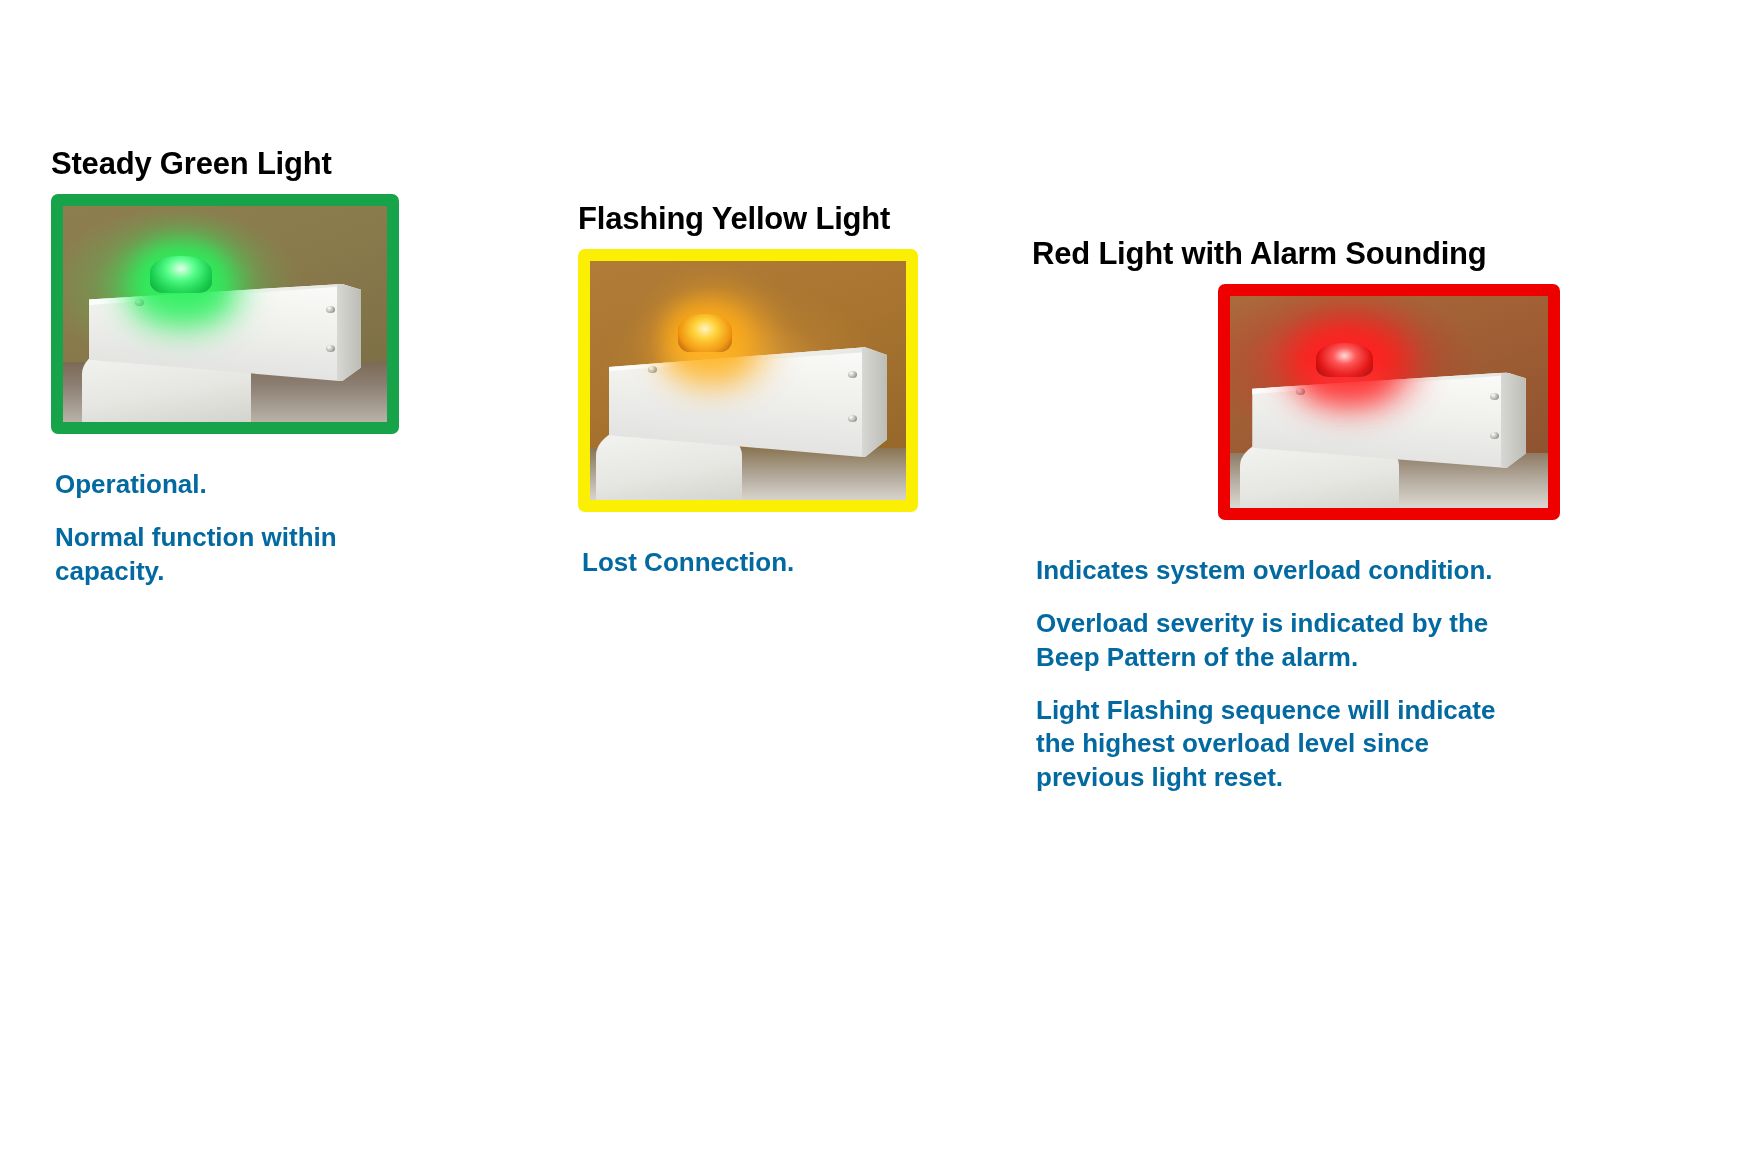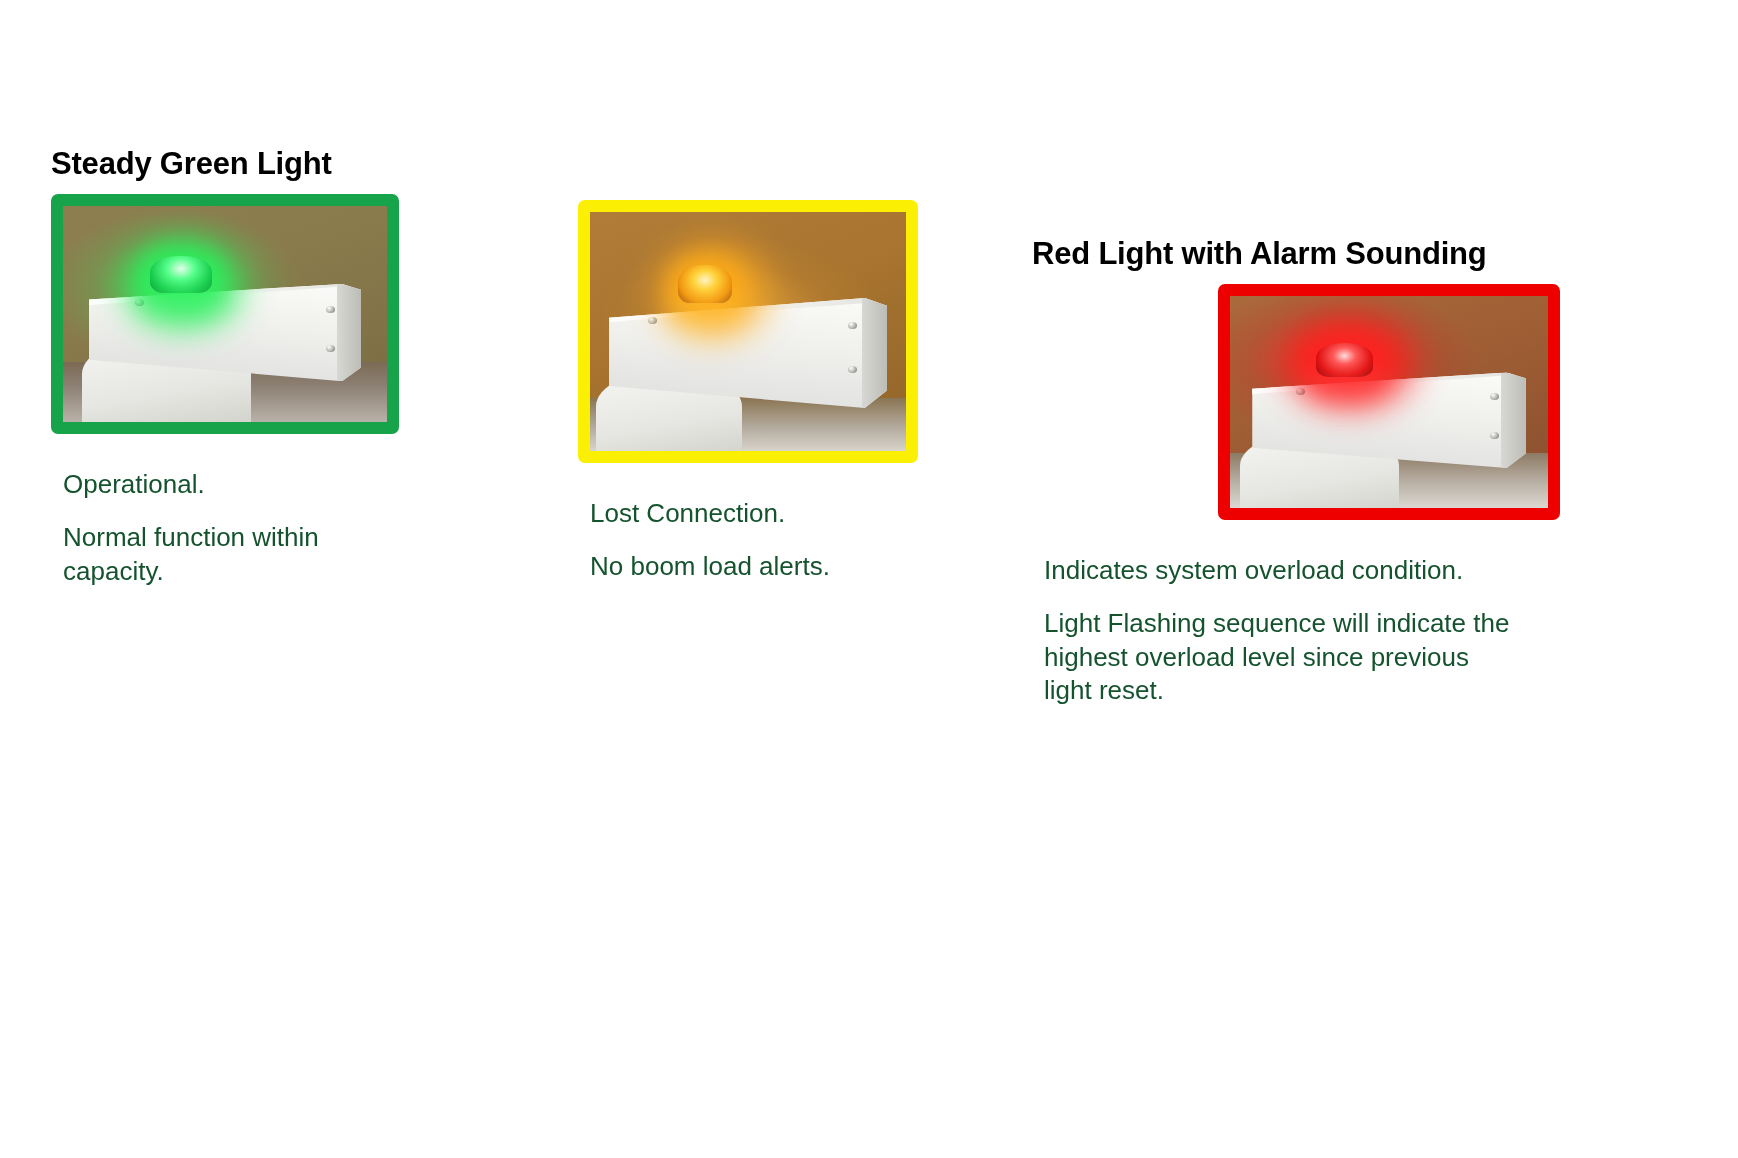--- a/index.html
+++ b/index.html
@@ -101,24 +101,25 @@
     opacity: 0.85;
   }
   .beacon-spill {
     position: absolute;
     border-radius: 50%;
     filter: blur(14px);
     opacity: 0.55;
   }
 
   .caption {
-    margin: 12px;
+    margin: 4px;
     font-size: 26px;
     line-height: 1.28;
-    color: #14532d;
+    color: #0369a1;
+    font-weight: bold;
   }
   .caption + .caption { margin-top: 20px; }
   .caption.italic { font-style: italic; }
 
   .captions { margin-top: 34px; }
 </style>
 </head>
 <body>
 
 <section class="panel" style="left:51px; top:145px; width:420px;">
@@ -152,20 +153,21 @@
   </div>
 
   <div class="captions" style="width:300px;">
     <p class="caption">Operational.</p>
     <p class="caption">Normal function within capacity.</p>
   </div>
 </section>
 
 <section class="panel" style="left:578px; top:200px; width:420px;">
 
+  <h2 class="panel-title">Flashing Yellow Light</h2>
 
   <div class="photo-frame" style="width:340px; height:263px; border-width:12px; border-color:#fbef04;">
     <div class="photo">
       <div class="scene-wall" style="height:78%; background:
              radial-gradient(ellipse 60% 60% at 48% 58%, rgba(255,190,70,0.55) 0%, rgba(220,150,50,0.18) 48%, rgba(0,0,0,0) 75%),
              linear-gradient(160deg, #b07c38 0%, #a8742f 50%, #96682b 100%);"></div>
       <div class="scene-floor" style="height:22%; background:linear-gradient(180deg,#8a7553 0%,#b3aa9d 55%,#d8d4cc 100%);"></div>
 
       <div class="pedestal" style="left:2%; top:66%; width:46%; height:40%;"></div>
 
@@ -181,21 +183,20 @@
       <div class="beacon-glow" style="left:22%; top:14%; width:34%; height:38%; background:#ffae1f;"></div>
       <div class="beacon" style="left:28%; top:22%; width:17%; height:16%;
                   background: radial-gradient(ellipse at 50% 40%, #fff6c9 0%, #ffd33a 30%, #f0920d 68%, #8a3d06 100%);
                   box-shadow: 0 0 20px 8px rgba(255,170,20,0.72);"></div>
       <div class="beacon-spill" style="left:25%; top:36%; width:24%; height:12%; background:#ffc23a;"></div>
     </div>
   </div>
 
   <div class="captions" style="width:330px;">
     <p class="caption">Lost Connection.</p>
-    <p class="caption">No boom load alerts.</p>
   </div>
 </section>
 
 <section class="panel" style="left:1032px; top:235px; width:530px;">
 
   <h2 class="panel-title">Red Light with Alarm Sounding</h2>
 
   <div class="photo-frame" style="margin-left:186px; width:342px; height:236px; border-width:12px; border-color:#ef0000;">
     <div class="photo">
       <div class="scene-wall" style="height:74%; background:
@@ -217,15 +218,16 @@
       <div class="beacon-glow" style="left:18%; top:10%; width:40%; height:42%; background:#ff2020;"></div>
       <div class="beacon" style="left:27%; top:22%; width:18%; height:16%;
                   background: radial-gradient(ellipse at 50% 38%, #ffe3e3 0%, #ff5a5a 28%, #e00f0f 66%, #7d0505 100%);
                   box-shadow: 0 0 22px 10px rgba(255,35,35,0.75);"></div>
       <div class="beacon-spill" style="left:24%; top:36%; width:26%; height:13%; background:#ff4747;"></div>
     </div>
   </div>
 
   <div class="captions" style="width:500px;">
     <p class="caption">Indicates system overload condition.</p>
+    <p class="caption">Overload severity is indicated by the Beep Pattern of the alarm.</p>
     <p class="caption">Light Flashing sequence will indicate the highest overload level since previous light reset.</p>
   </div>
 </section>
 
 </body></html>

